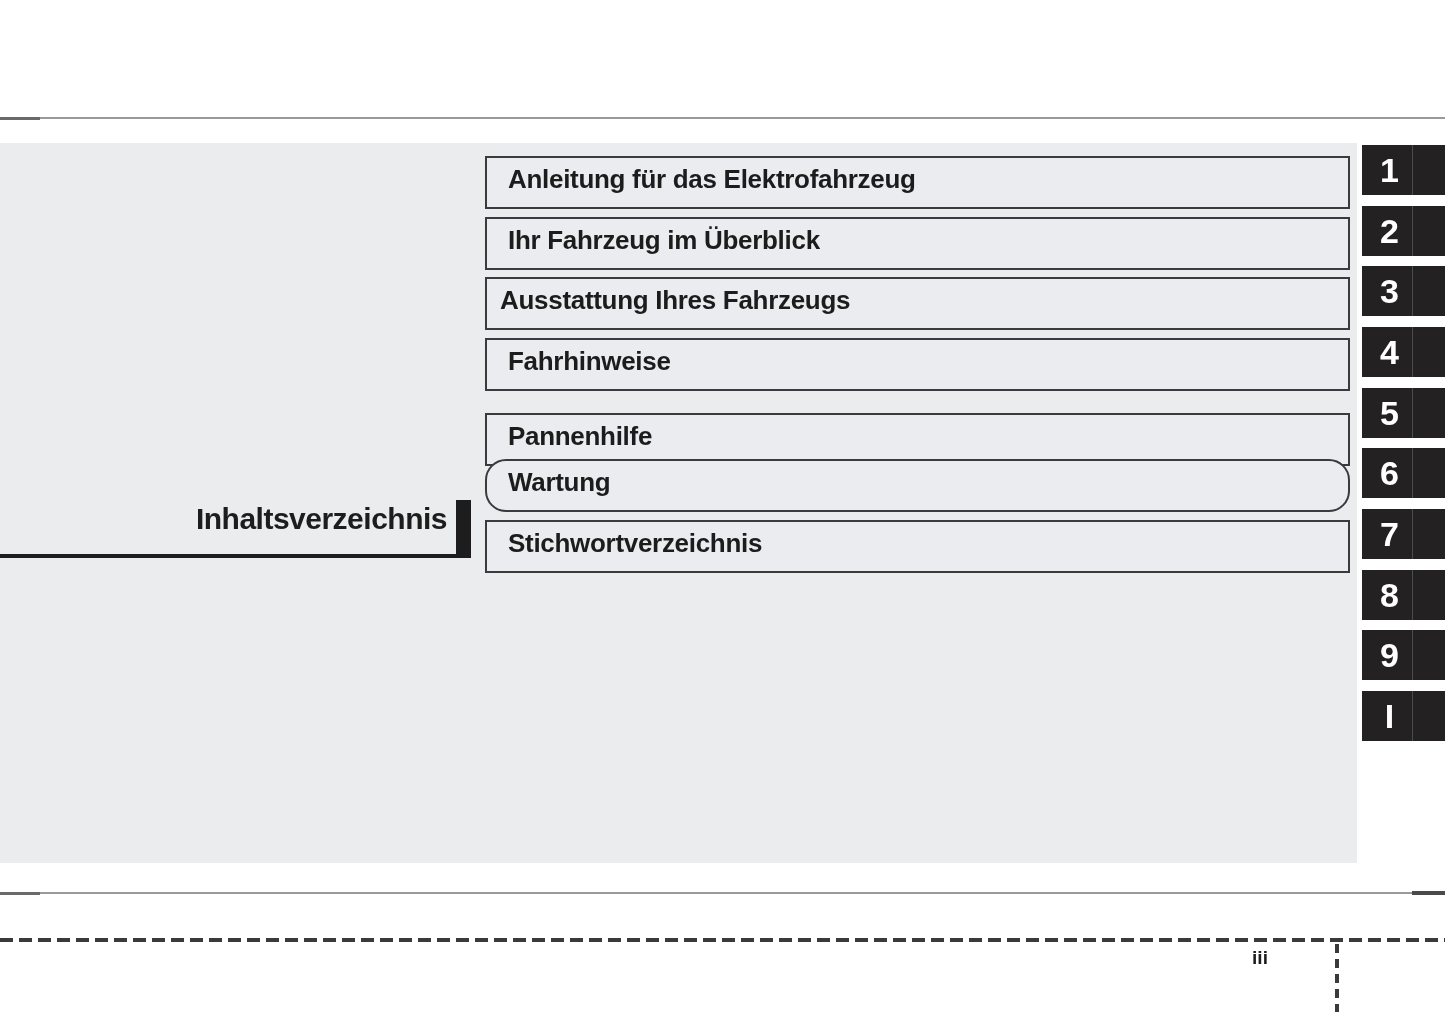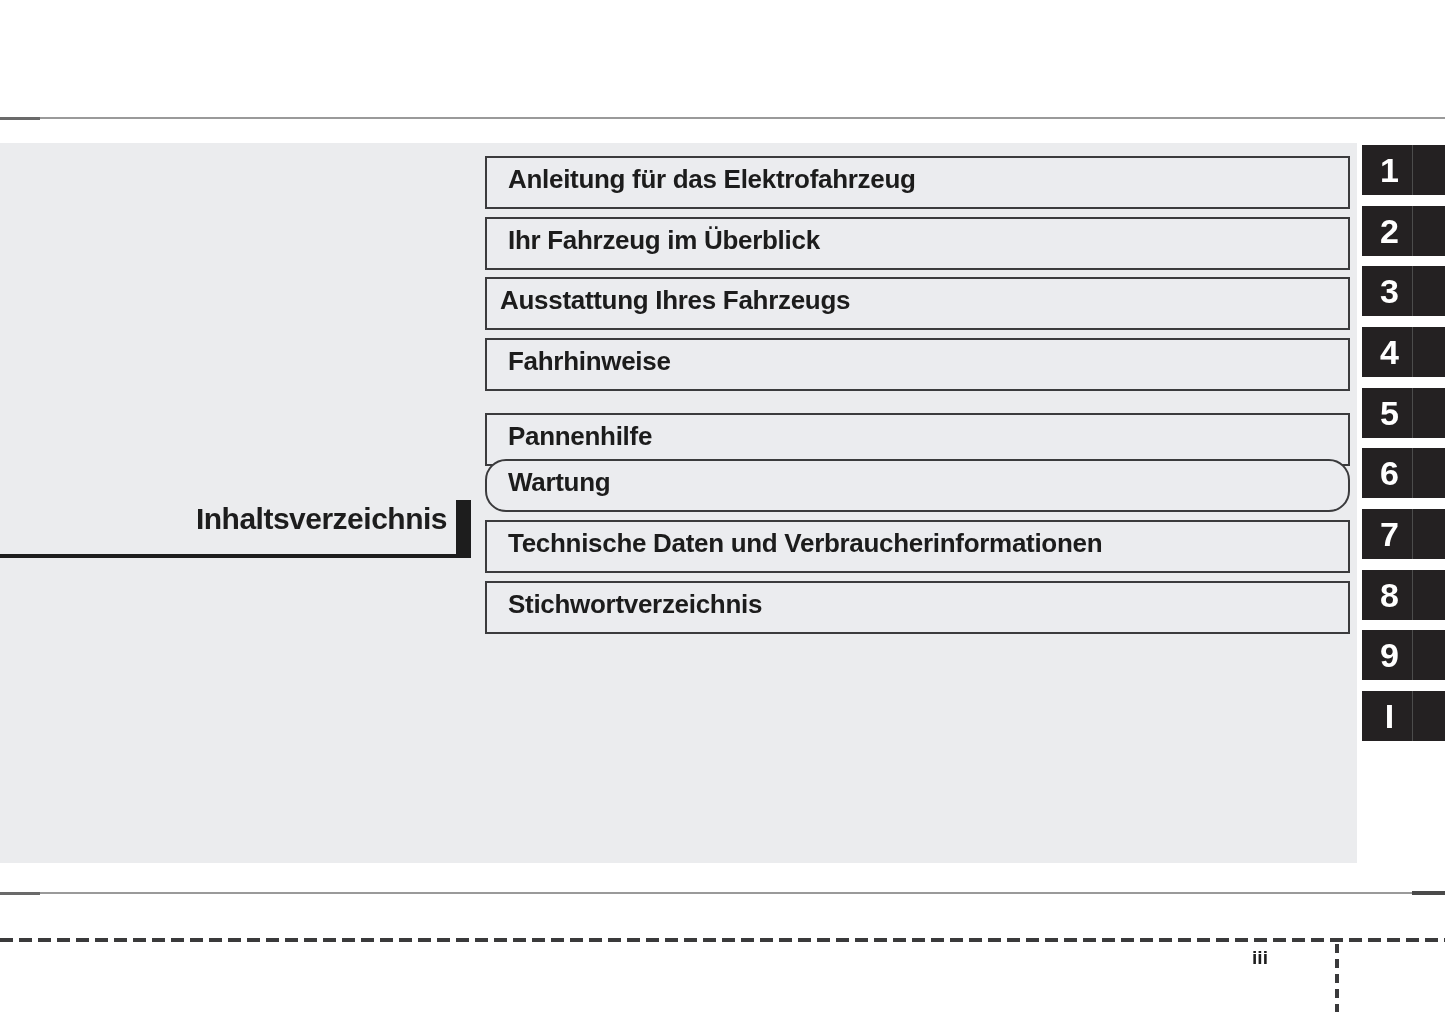--- a/index.html
+++ b/index.html
@@ -152,23 +152,20 @@
     <div class="chapter-box">
       <span>Fahrhinweise</span>
     </div>
     <div class="chapter-box">
       <span>Pannenhilfe</span>
     </div>
     <div class="chapter-box">
       <span>Wartung</span>
     </div>
     <div class="chapter-box">
-      <span>Technische Daten und Verbraucherinformationen</span>
-    </div>
-    <div class="chapter-box">
       <span>Stichwortverzeichnis</span>
     </div>
   </div>
 
   <div class="tabs">
     <div class="tab">1</div>
     <div class="tab">2</div>
     <div class="tab">3</div>
     <div class="tab">4</div>
     <div class="tab">5</div>

